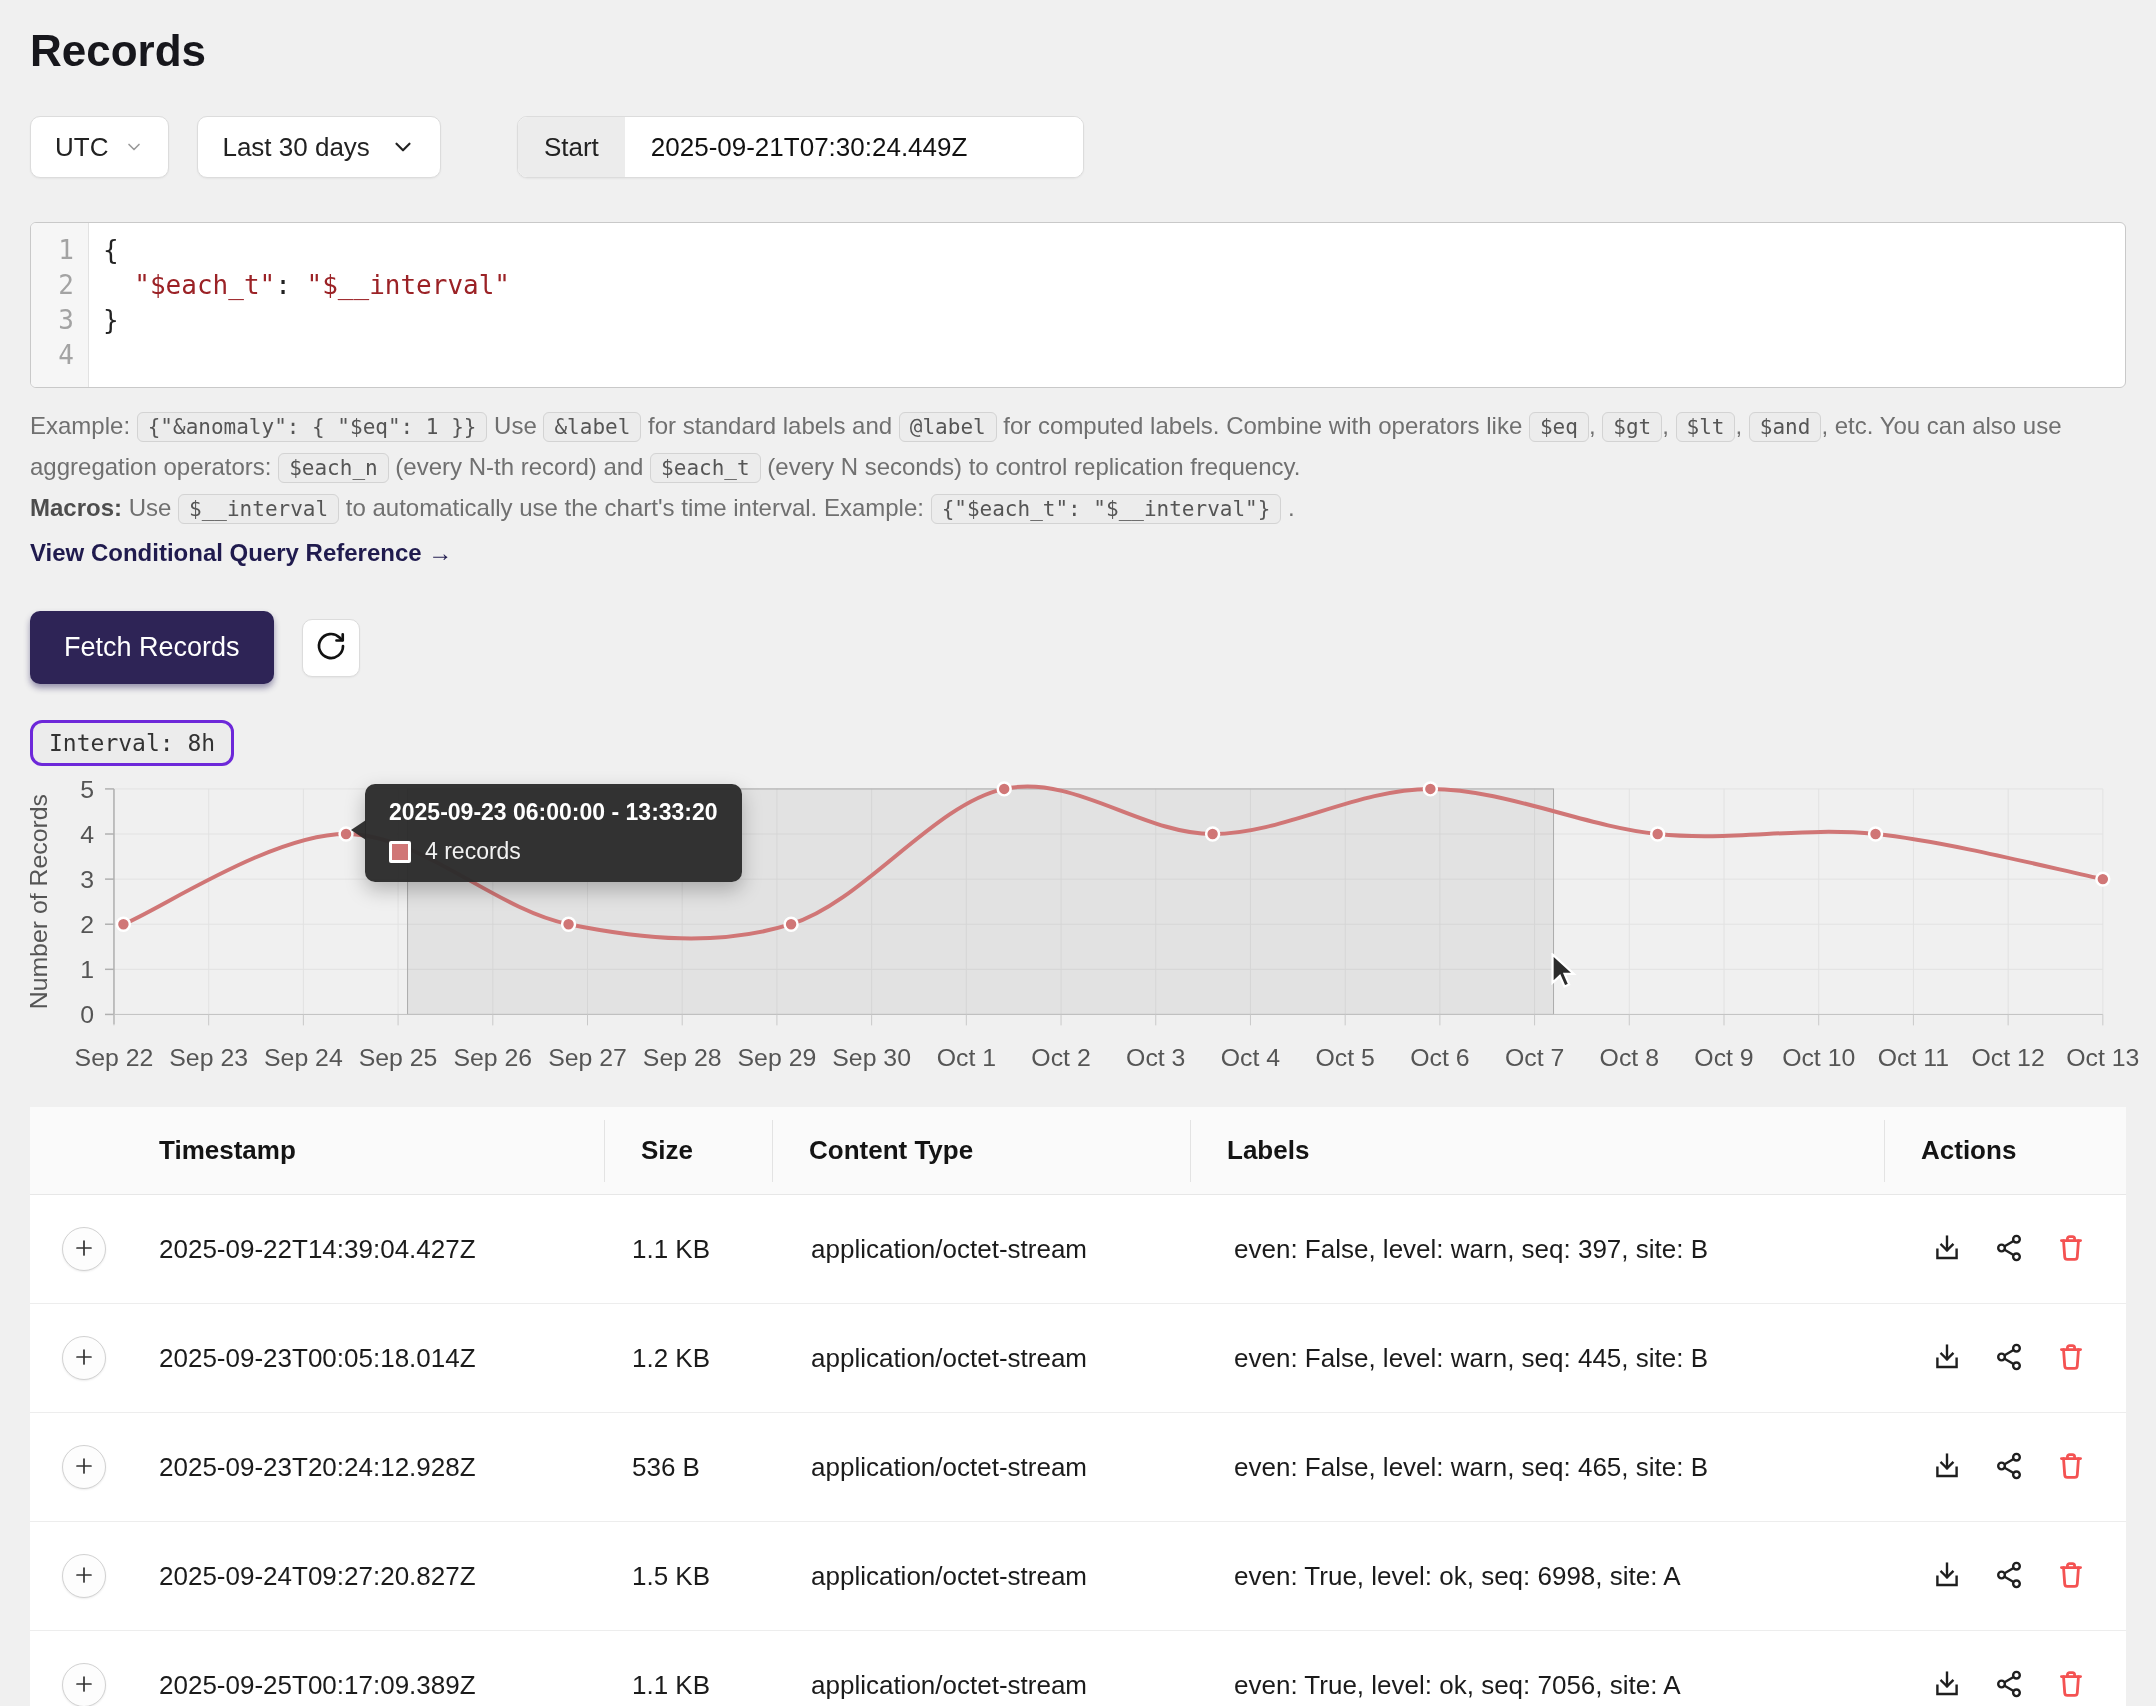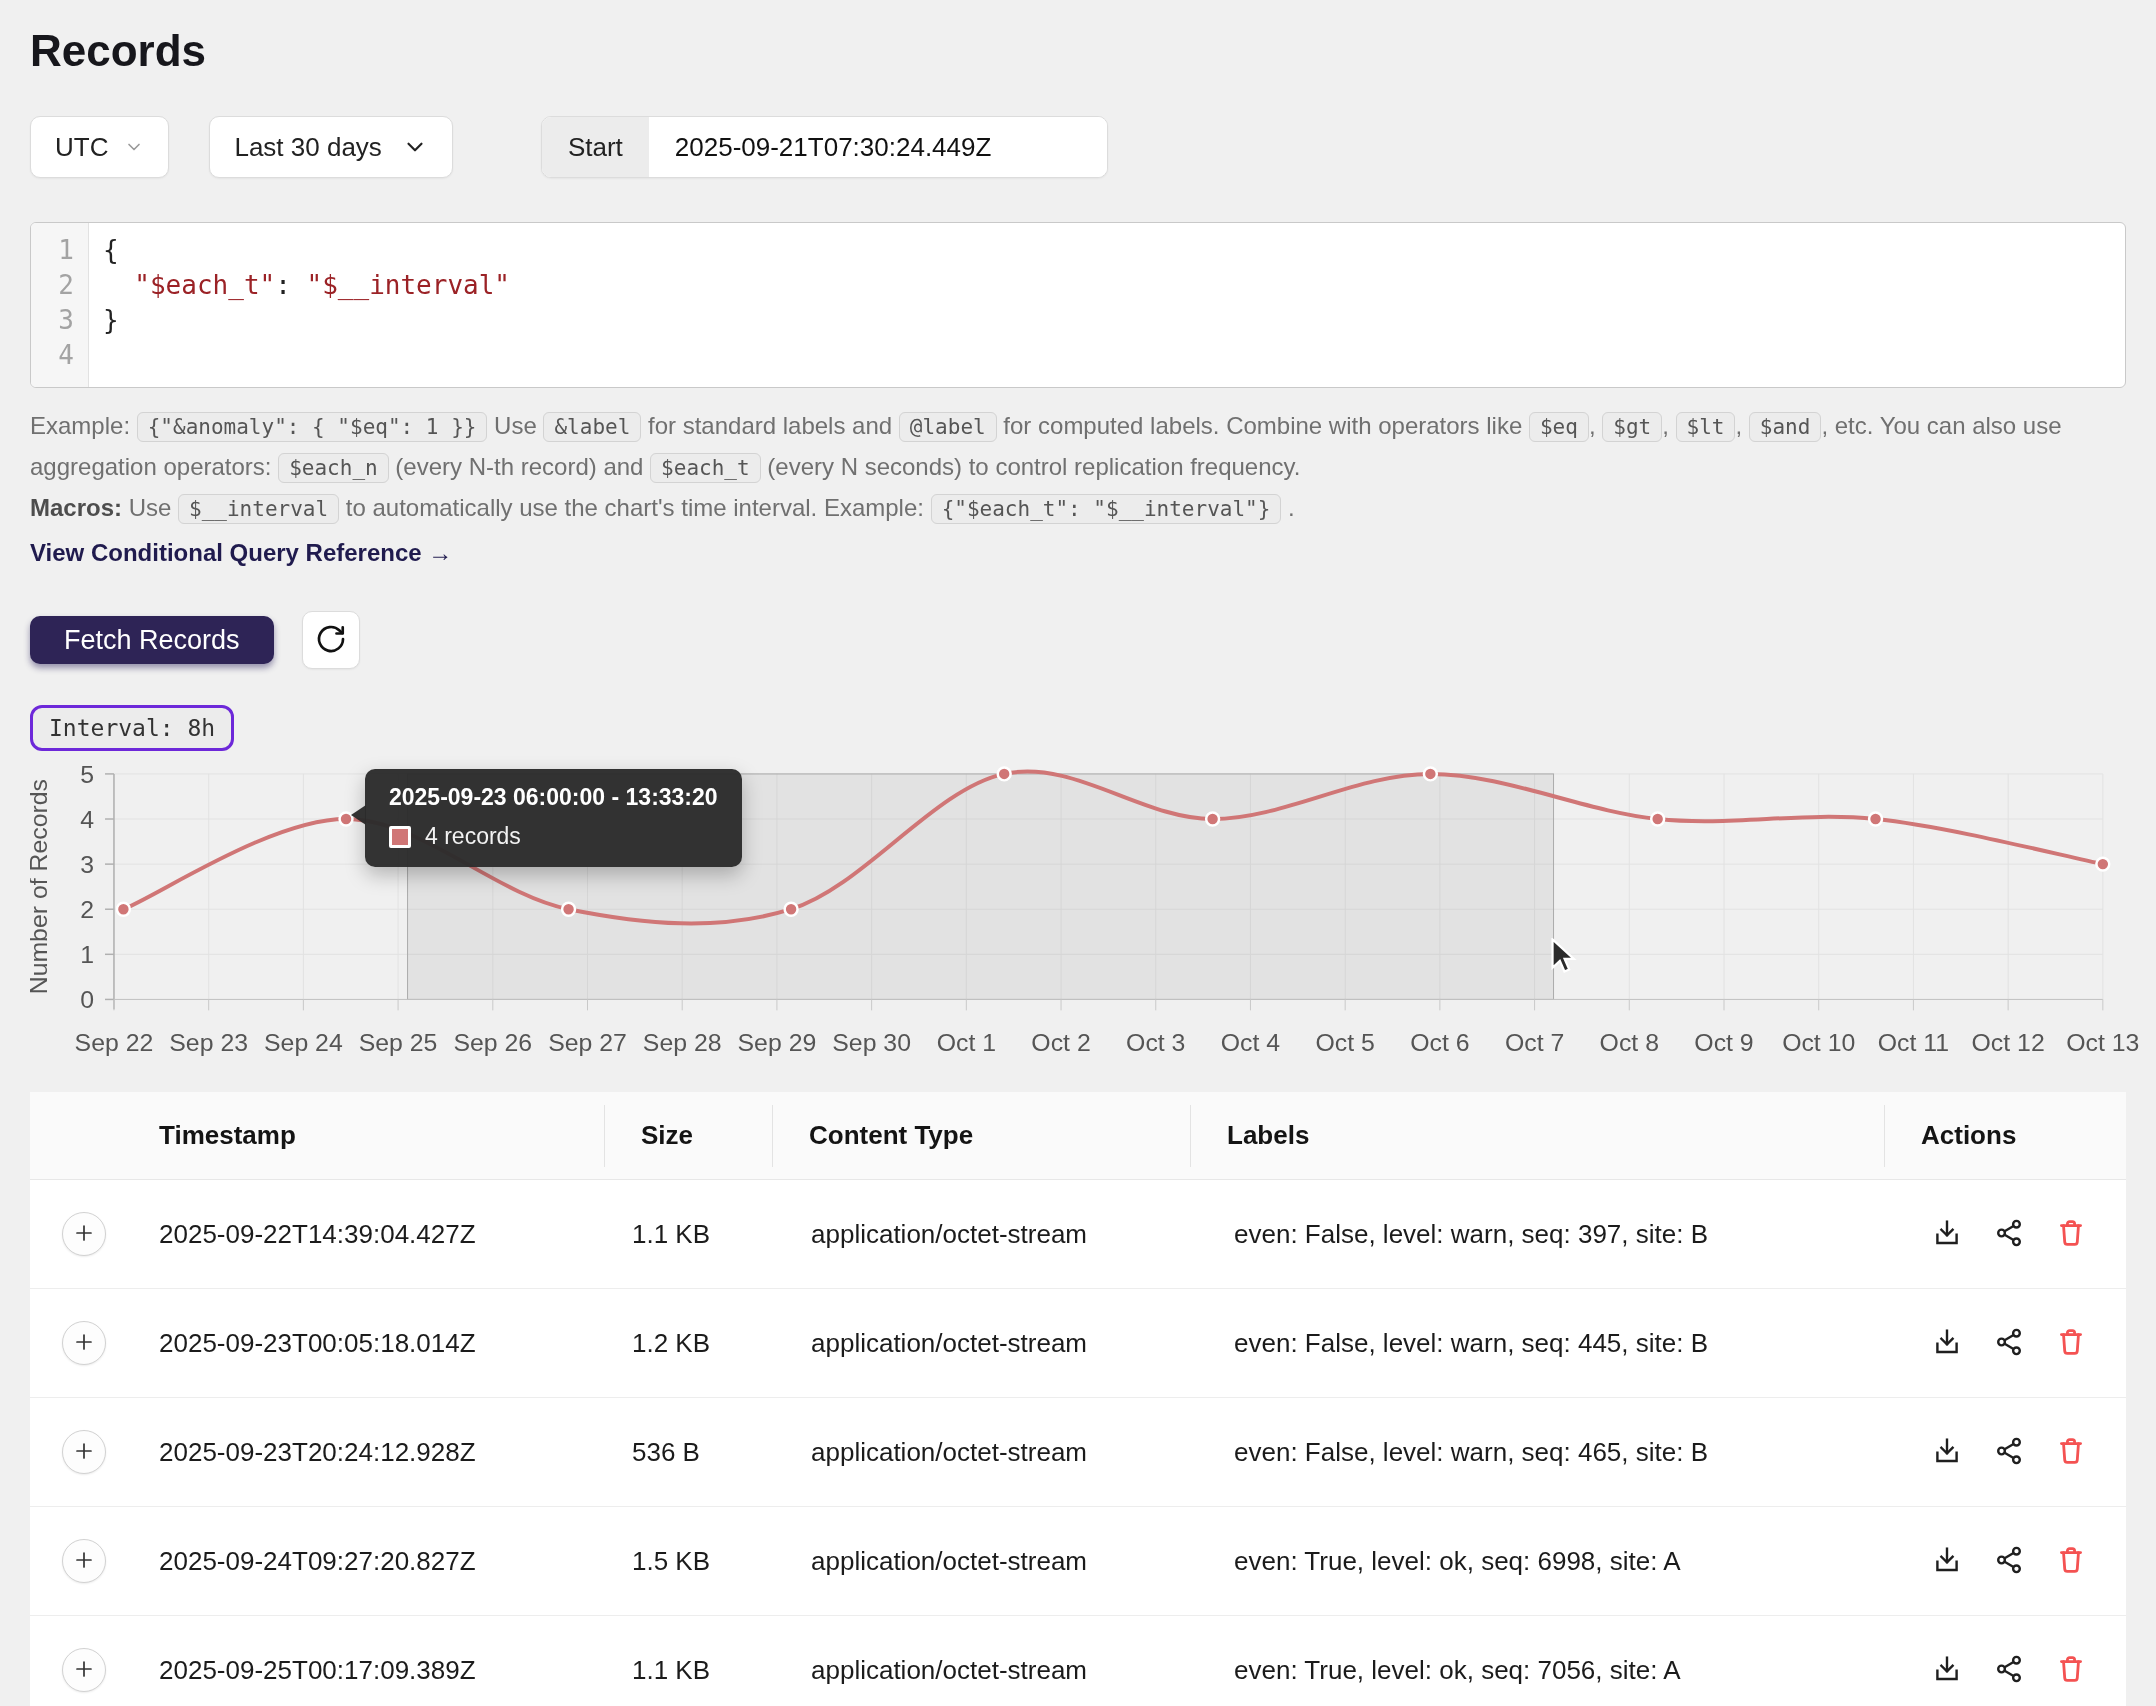--- a/index.html
+++ b/index.html
@@ -8,21 +8,21 @@
     width: 2156px; height: 1706px;
     background: #f0f0f0;
     font-family: "Liberation Sans", sans-serif;
     color: #1c1c1c;
   }
   .content { padding: 0 30px; }
 
   h1.page-title { margin: 26px 0 0; font-size: 44px; font-weight: 700; color: #17171c; }
 
   
-  .toolbar { display: flex; margin-top: 40px; gap: 40px; height: 62px; align-items: stretch; }
+  .toolbar { display: flex; margin-top: 40px; gap: 28px; height: 62px; align-items: stretch; }
   .select {
     display: flex; align-items: center; gap: 16px;
     background: #fff; border: 1px solid #dcdcdc; border-radius: 10px;
     padding: 0 24px; font-size: 26px; color: #222;
     box-shadow: 0 1px 2px rgba(0,0,0,.05); cursor: pointer;
   }
   .chev { display: flex; }
   .dt-group { display: flex; align-items: stretch; border: 1px solid #dcdcdc; border-radius: 10px; overflow: hidden; background: #fff; box-shadow: 0 1px 2px rgba(0,0,0,.05); margin-left: 48px; }
   .dt-label { background: #ececec; display: flex; align-items: center; padding: 0 26px; font-size: 26px; color: #222; }
   .dt-input { border: none; outline: none; padding: 0 26px; font-size: 26px; width: 458px; color: #111; background: #fff; font-family: "Liberation Sans", sans-serif; }
@@ -46,21 +46,21 @@
     font-family: "DejaVu Sans Mono", monospace; font-size: 21px;
     background: #ececec; border: 1px solid #d3d3d3; border-radius: 6px;
     padding: 2px 10px; color: #555; white-space: nowrap;
   }
   .ref-link { display: inline-block; margin-top: 10px; font-size: 24px; font-weight: 700; color: #201b4e; text-decoration: none; cursor: pointer; }
 
   
   .actions-bar { margin-top: 44px; display: flex; gap: 28px; align-items: center; }
   .fetch-btn {
     background: #2e2456; color: #fff; font-size: 27px; font-family: "Liberation Sans", sans-serif;
-    padding: 0 34px; height: 48px; border: none; border-radius: 10px;
+    padding: 0 34px; height: 73px; border: none; border-radius: 10px;
     box-shadow: 0 4px 6px rgba(40,30,90,.45); cursor: pointer;
   }
   .refresh-btn { width: 58px; height: 58px; background: #fff; border: 1px solid #dcdcdc; border-radius: 10px; display: flex; align-items: center; justify-content: center; cursor: pointer; box-shadow: 0 1px 2px rgba(0,0,0,.05); }
 
   
   .chart-section { margin-top: 36px; position: relative; }
   .interval-badge {
     display: inline-block; font-family: "DejaVu Sans Mono", monospace; font-size: 23px; color: #333;
     background: #ececec; border: 3px solid #6d28d9; border-radius: 12px; padding: 7px 16px;
   }

